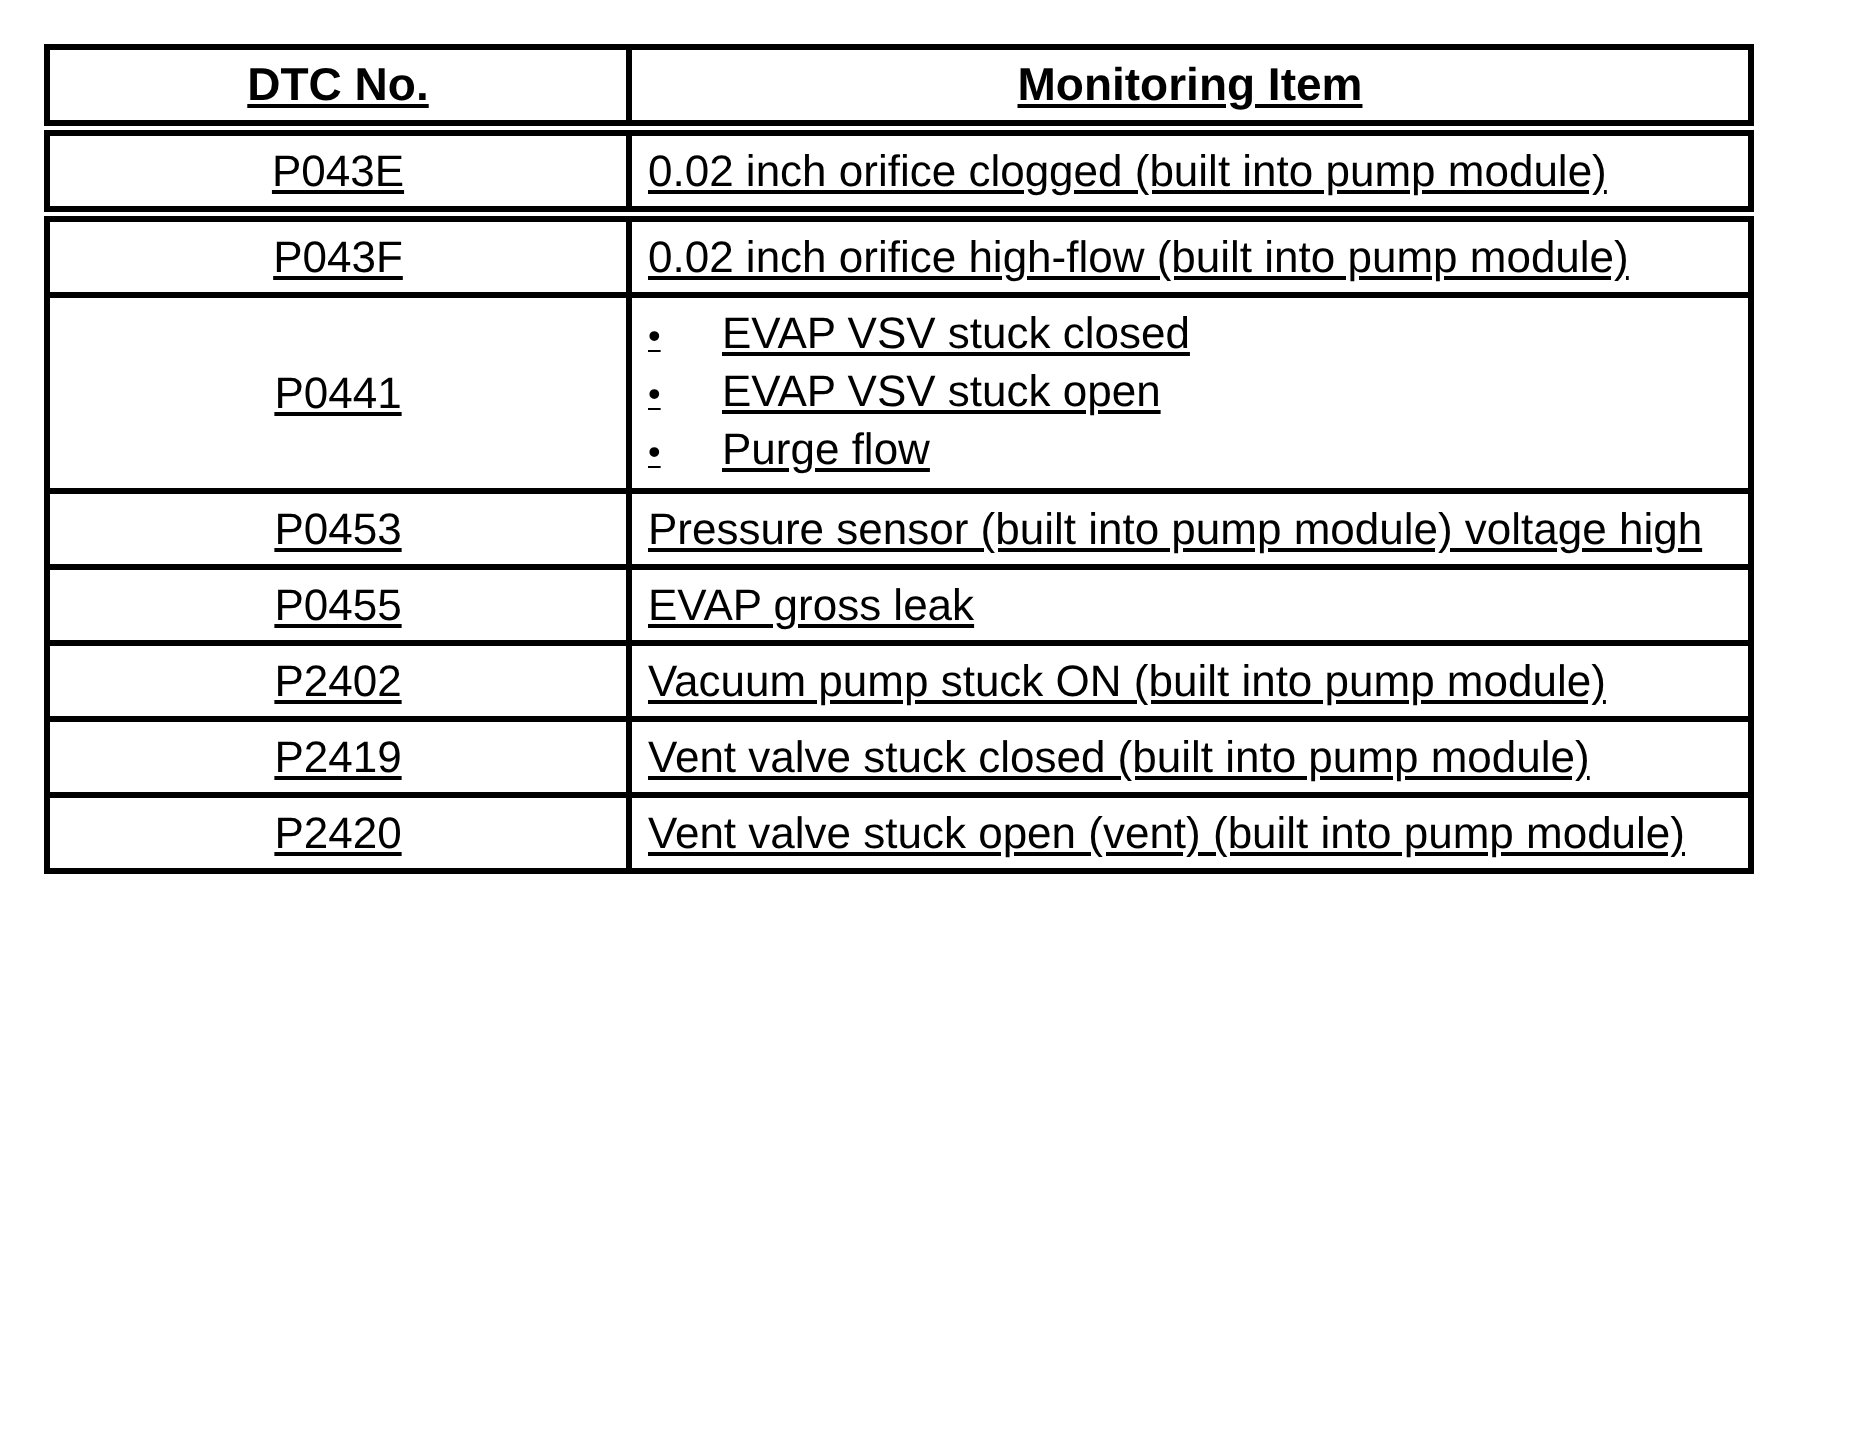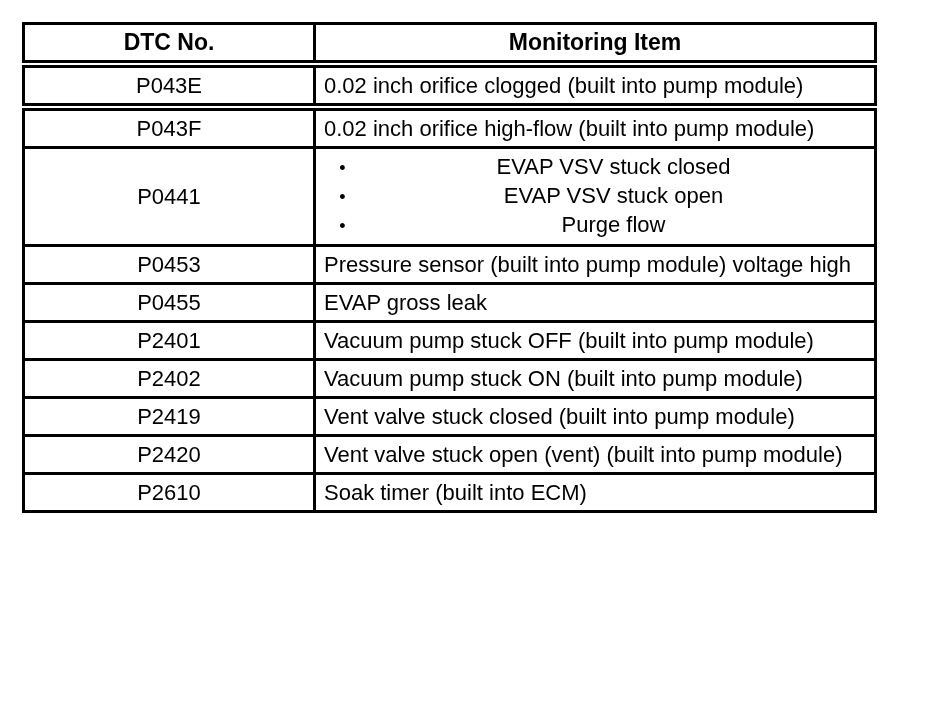--- a/index.html
+++ b/index.html
@@ -13,20 +13,21 @@
     color: #000000;
     overflow: hidden;
   }
   table.dtc-table {
     position: absolute;
     left: 22px;
     top: 22px;
     width: 855px;
     border-collapse: collapse;
     table-layout: fixed;
+    text-decoration: underline;
   }
   table.dtc-table th,
   table.dtc-table td {
     border: 3px solid #000000;
     font-size: 22px;
     line-height: 27px;
     padding: 4px 8px;
     vertical-align: middle;
   }
   table.dtc-table th {
@@ -43,21 +44,20 @@
   td.item-cell {
     text-align: left;
   }
   tr.first-row td {
     border-bottom: 8px double #000000;
     margin-top: 44px;
   }
   .item-line {
     display: flex;
     align-items: baseline;
-    text-align: center;
   }
   .bullet {
     flex: 0 0 37px;
     width: 37px;
     font-size: 18px;
   }
   .bullet-text {
     flex: 1 1 auto;
   }
 </style>
@@ -120,26 +120,20 @@
   </tr>
 
   <tr>
     <td class="dtc-cell">P0455</td>
     <td class="item-cell">
             <div class="item-line">EVAP gross leak</div>
           </td>
   </tr>
 
 
-  <tr>
-    <td class="dtc-cell">P2401</td>
-    <td class="item-cell">
-            <div class="item-line">Vacuum pump stuck OFF (built into pump module)</div>
-          </td>
-  </tr>
 
   <tr>
     <td class="dtc-cell">P2402</td>
     <td class="item-cell">
             <div class="item-line">Vacuum pump stuck ON (built into pump module)</div>
           </td>
   </tr>
 
   <tr>
     <td class="dtc-cell">P2419</td>
@@ -148,21 +142,15 @@
           </td>
   </tr>
 
   <tr>
     <td class="dtc-cell">P2420</td>
     <td class="item-cell">
             <div class="item-line">Vent valve stuck open (vent) (built into pump module)</div>
           </td>
   </tr>
 
-  <tr>
-    <td class="dtc-cell">P2610</td>
-    <td class="item-cell">
-            <div class="item-line">Soak timer (built into ECM)</div>
-          </td>
-  </tr>
 </tbody>
   </table>
 </div>
 
 </body></html>

